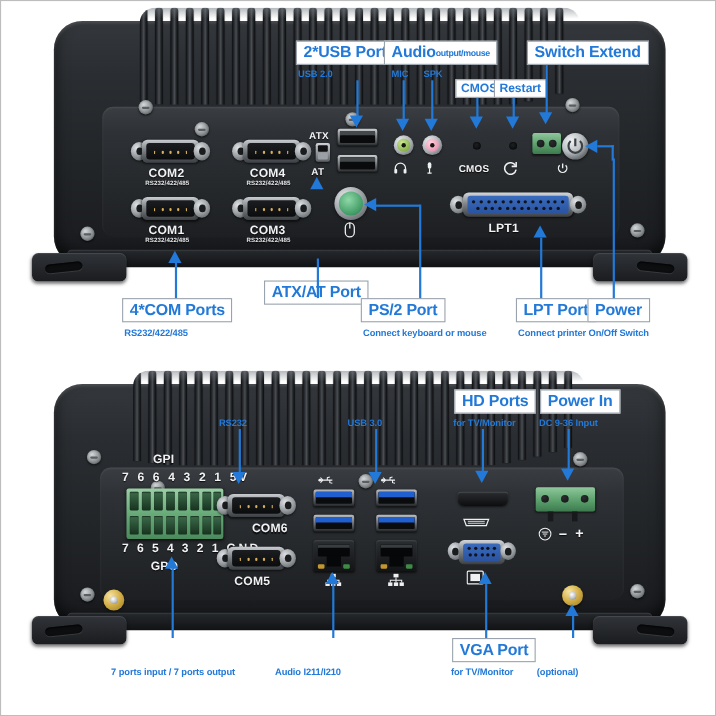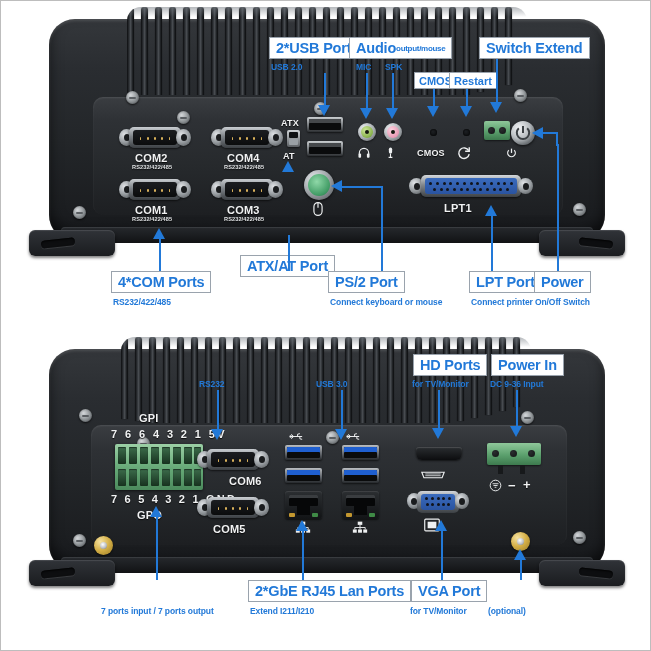--- a/index.html
+++ b/index.html
@@ -651,22 +651,21 @@
 
     <div class="callout main" style="left:490px;top:27px;">Power In</div>
     <div class="sublabel" style="left:489px;top:52px;">DC 9-36 Input</div>
     <div class="lead v" style="left:515px;top:63px;height:38px;"></div>
     <div class="arrow down" style="left:509px;top:99px;"></div>
 
     <div class="sublabel" style="left:100px;top:279px;">7 ports input / 7 ports output</div>
     <div class="lead v" style="left:155px;top:190px;height:63px;"></div>
     <div class="arrow up" style="left:149px;top:179px;"></div>
 
-    <div class="callout main" style="left:247px;top:253px;">2*GbE RJ45 Lan Ports</div>
-    <div class="sublabel" style="left:249px;top:279px;">Extend I211/I210</div>
+    <div class="sublabel" style="left:249px;top:279px;">Audio I211/I210</div>
     <div class="lead v" style="left:301px;top:204px;height:49px;"></div>
     <div class="arrow up" style="left:295px;top:193px;"></div>
 
     <div class="callout main" style="left:410px;top:253px;">VGA Port</div>
     <div class="sublabel" style="left:409px;top:279px;">for TV/Monitor</div>
     <div class="lead v" style="left:440px;top:204px;height:49px;"></div>
     <div class="arrow up" style="left:434px;top:193px;"></div>
 
     <div class="sublabel" style="left:487px;top:279px;">(optional)</div>
     <div class="lead v" style="left:519px;top:233px;height:20px;"></div>

